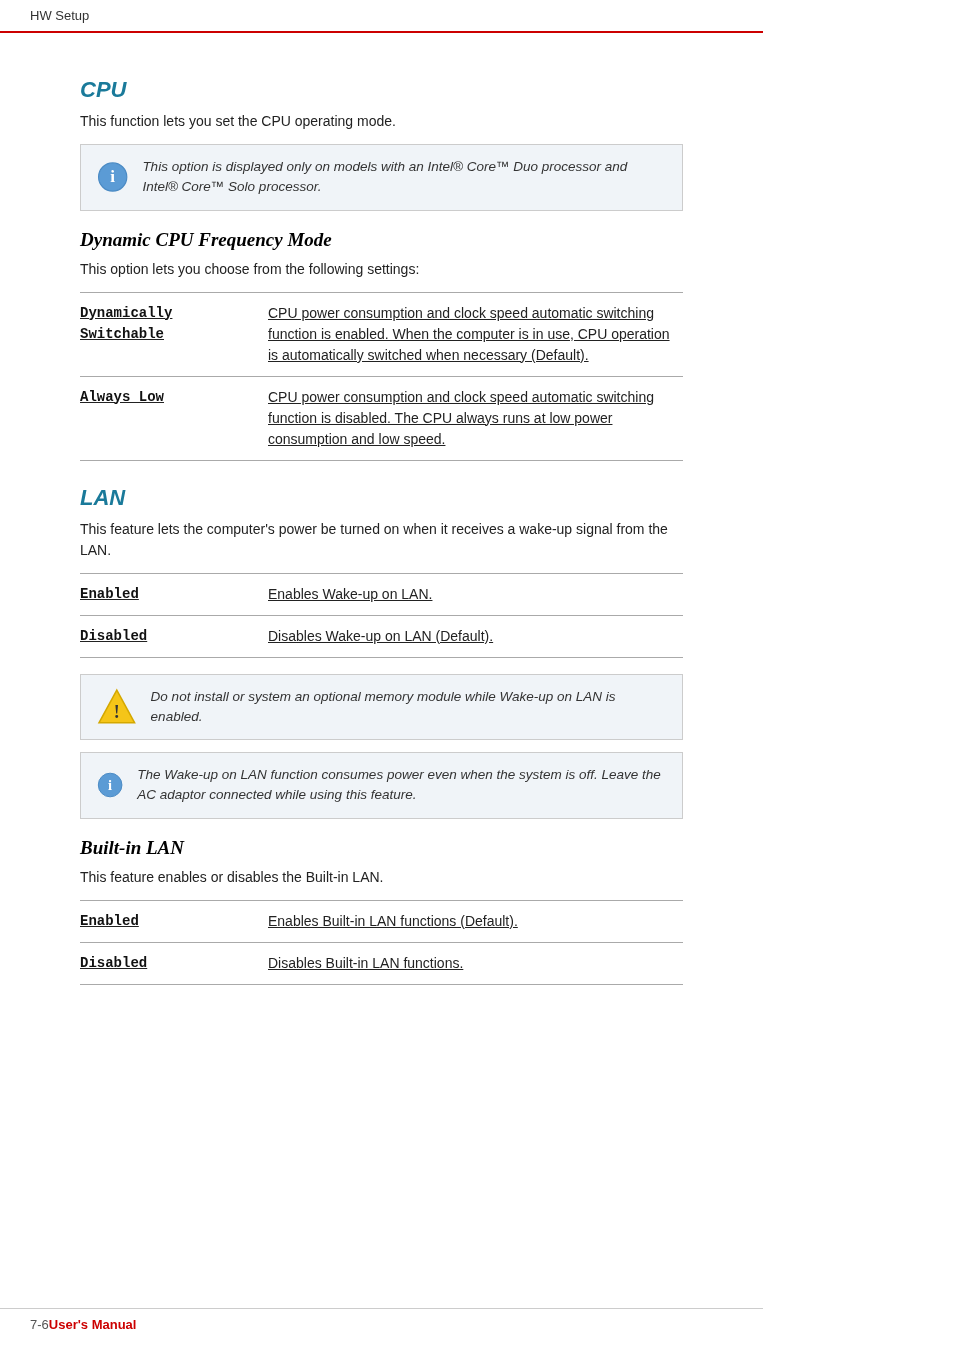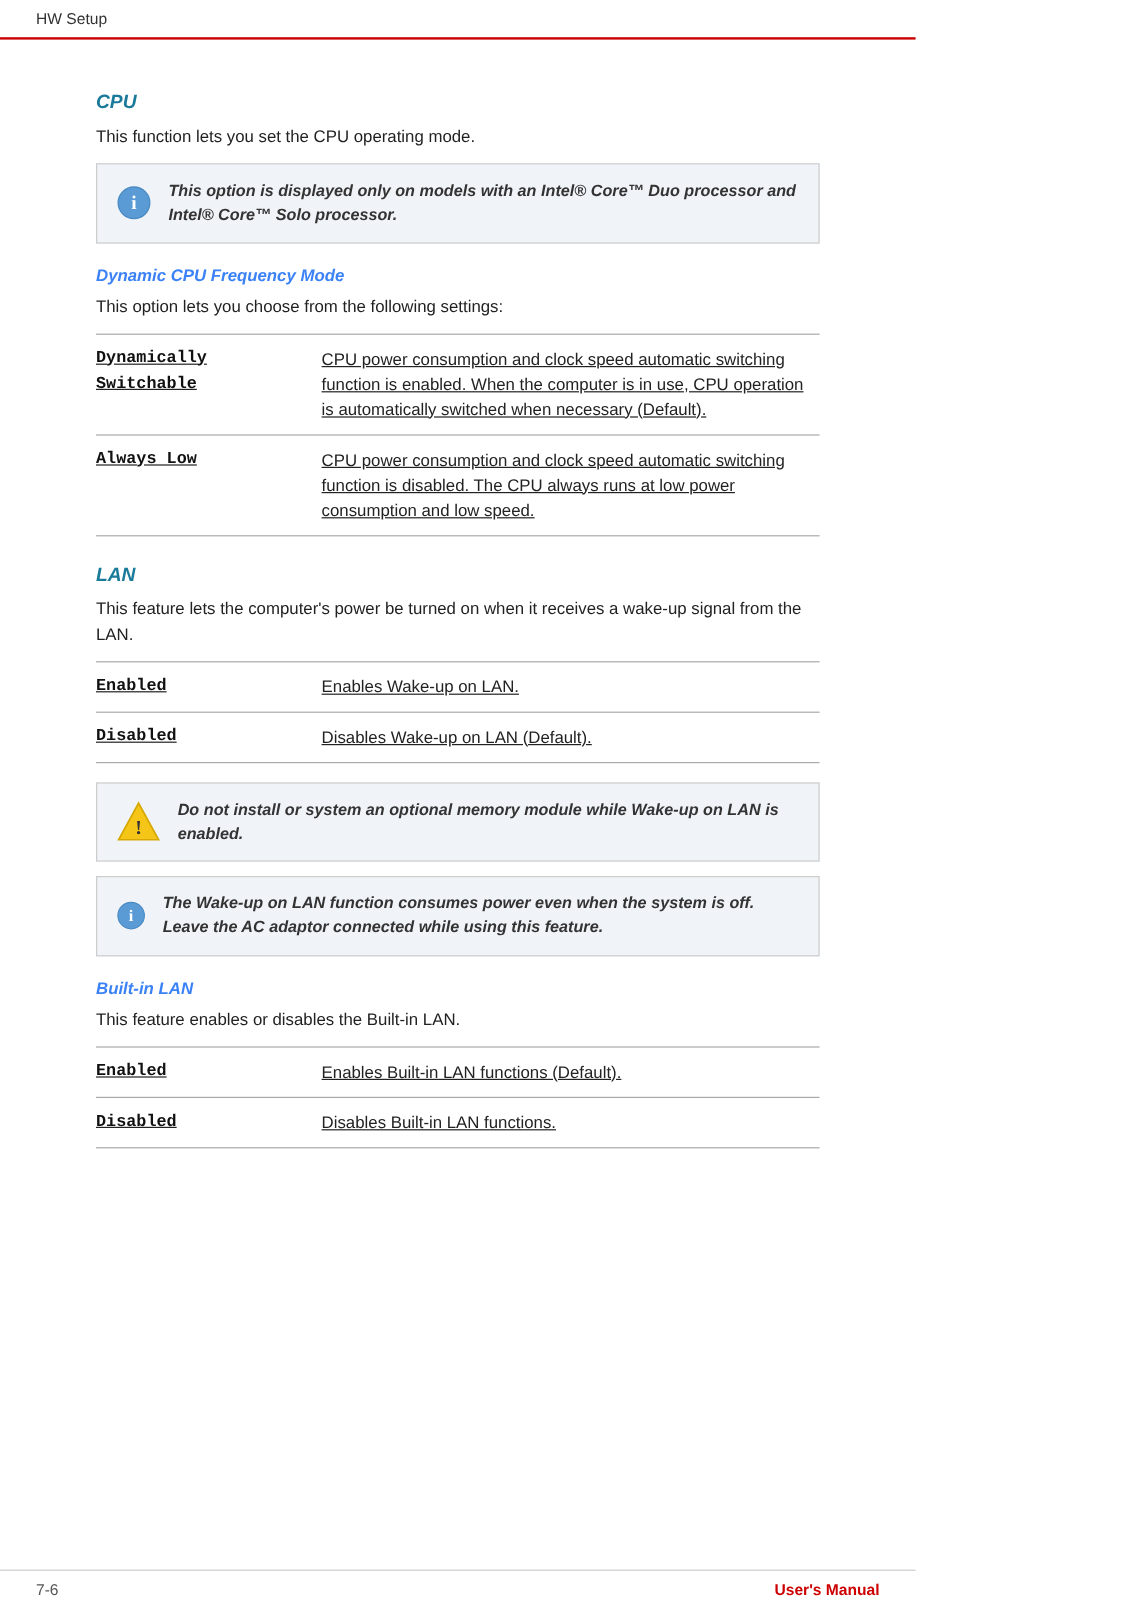--- a/index.html
+++ b/index.html
@@ -30,35 +30,36 @@
       color: #333;
     }
 
     
     .content {
       padding: 20px 80px 80px 80px;
     }
 
     
     .section-title {
-      font-size: 16px;
+      font-size: 22px;
       font-weight: bold;
       font-style: italic;
       color: #1a7a9a;
       margin-top: 24px;
       margin-bottom: 8px;
     }
 
     .subsection-title {
-      font-size: 14px;
+      font-size: 19px;
       font-weight: bold;
       font-style: italic;
-      color: #3b82f6;
+      color: #000000;
       margin-top: 18px;
       margin-bottom: 8px;
+      font-family: Liberation Serif, serif;
     }
 
     .body-text {
       font-size: 14px;
       color: #222;
       margin-bottom: 12px;
       line-height: 1.5;
     }
 
     
@@ -70,21 +71,20 @@
       padding: 12px 16px;
       margin: 12px 0;
       gap: 14px;
     }
 
     .note-text {
       font-size: 13.5px;
       font-style: italic;
       color: #333;
       line-height: 1.5;
-      font-weight: bold;
     }
 
     
     .settings-table {
       width: 100%;
       border-collapse: collapse;
       margin: 8px 0 16px 0;
       text-decoration: underline;
     }
 
@@ -109,21 +109,21 @@
       padding-left: 0;
     }
 
     
     .footer {
       position: absolute;
       bottom: 20px;
       left: 0;
       right: 0;
       display: flex;
-      justify-content: space-between;
+      justify-content: flex-start;
       padding: 0 30px;
       font-size: 13px;
       color: #555;
       border-top: 1px solid #ccc;
       padding-top: 8px;
     }
 
     .footer-page {
       color: #555;
     }

